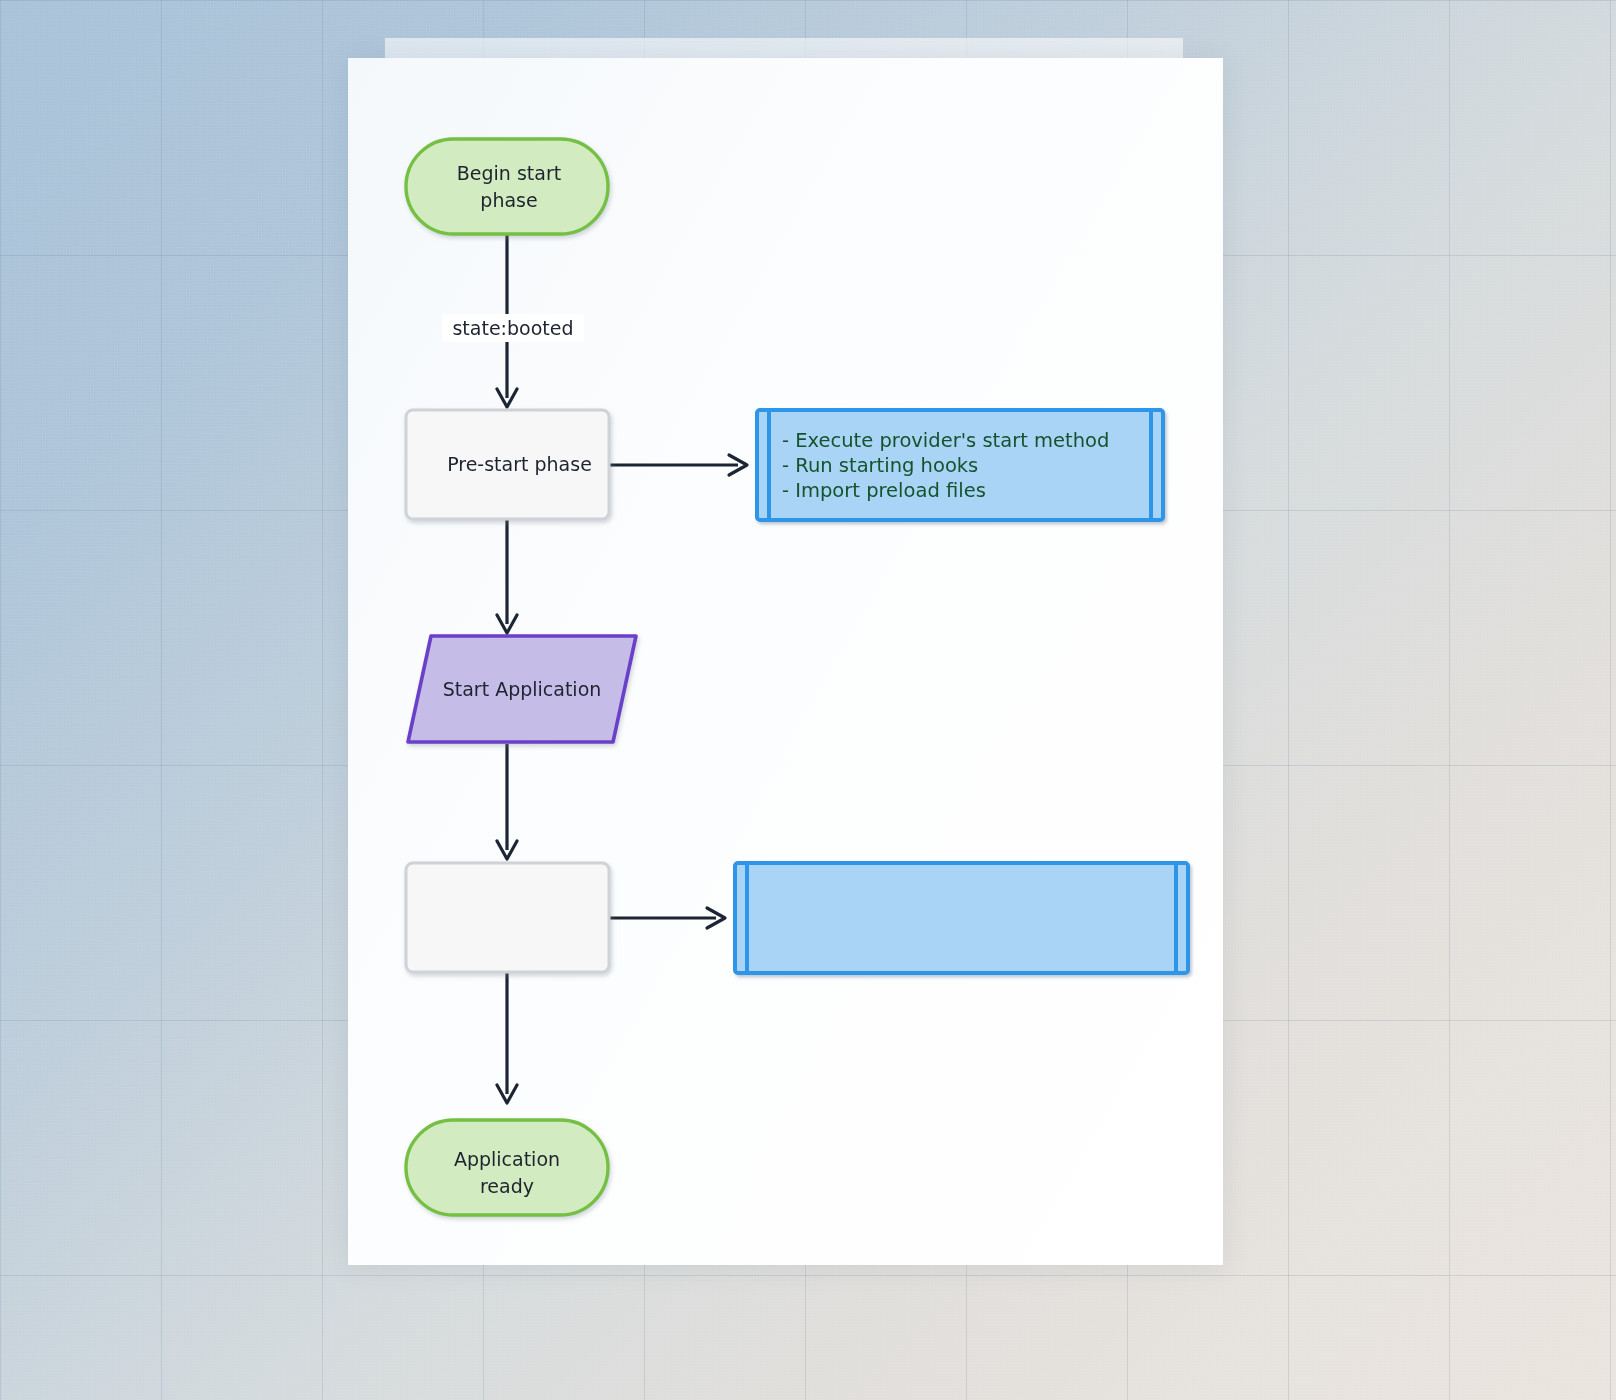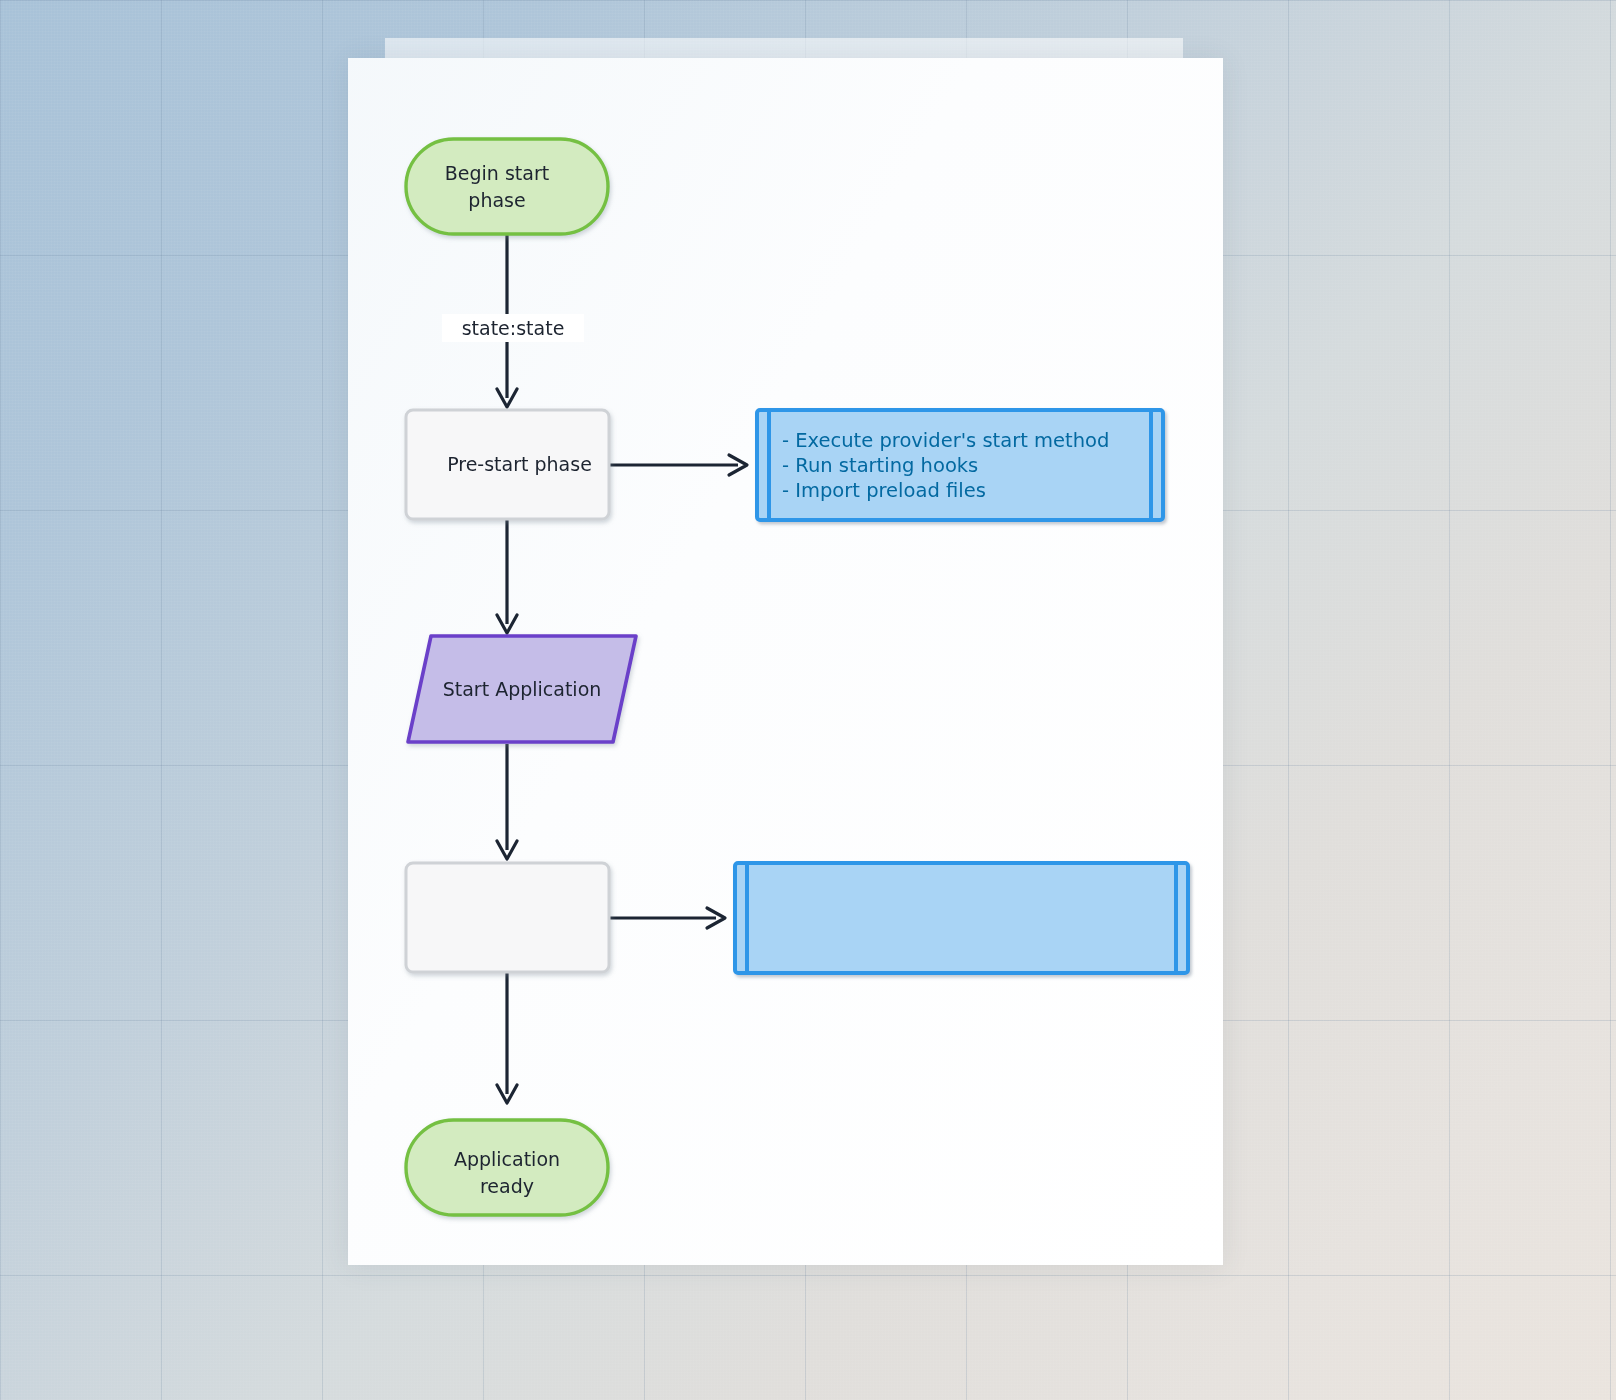--- a/index.html
+++ b/index.html
@@ -92,21 +92,21 @@
     text-align: center;
     color: #1d2430;
     font-size: 19px;
     line-height: 27px;
     white-space: pre-line;
     pointer-events: none;
   }
 
   .note-text {
     position: absolute;
-    color: #0369a1;
+    color: #14532d;
     font-size: 19.5px;
     line-height: 25px;
     white-space: pre-line;
     pointer-events: none;
   }
 
   .edge-label {
     position: absolute;
     background: #ffffff;
     color: #1d2430;
@@ -191,24 +191,24 @@
         <line x1="803" y1="354" x2="803" y2="460" stroke="#2f96e8" stroke-width="4"></line>
       </g>
 
       <g filter="url(#noteshadow)">
         <rect x="387" y="805" width="453" height="110" rx="3" ry="3" fill="#a9d4f5" stroke="#2f96e8" stroke-width="4"></rect>
         <line x1="399" y1="807" x2="399" y2="913" stroke="#2f96e8" stroke-width="4"></line>
         <line x1="828" y1="807" x2="828" y2="913" stroke="#2f96e8" stroke-width="4"></line>
       </g>
     </svg>
 
-    <div class="node-label" style="left:48px; top:81px; width:202px; height:95px;">Begin start
+    <div class="node-label" style="left:60px; top:81px; width:202px; height:95px;">Begin start
 phase</div>
 
-    <div class="edge-label" style="left:94px; top:256px; width:130px;">state:state</div>
+    <div class="edge-label" style="left:94px; top:256px; width:130px;">state:booted</div>
 
     <div class="node-label" style="left:58px; top:352px; width:203px; height:109px;padding-left:12px;">Pre-start phase</div>
 
     <div class="node-label" style="left:60px; top:578px; width:228px; height:106px;">Start Application</div>
 
 
     <div class="node-label" style="left:58px; top:1062px; width:202px; height:105px;" id="ready-label">Application
 ready</div>
 
     <div class="note-text" style="left:434px; top:370px; width:370px;" id="note1-text">- Execute provider's start method

